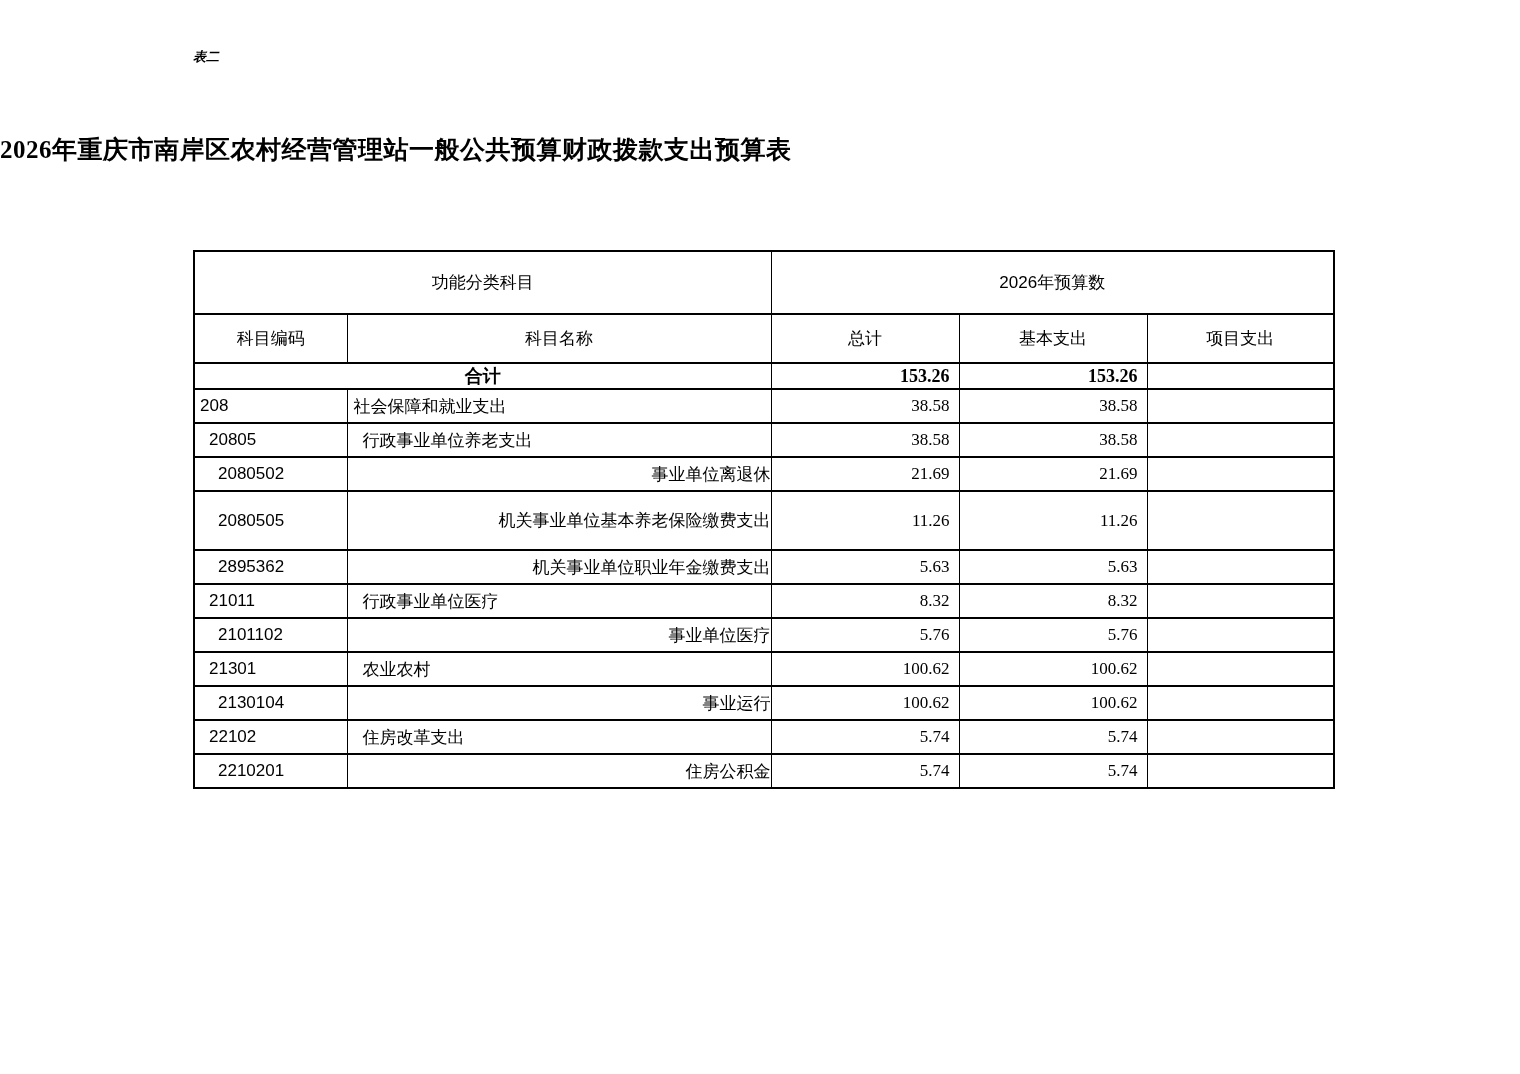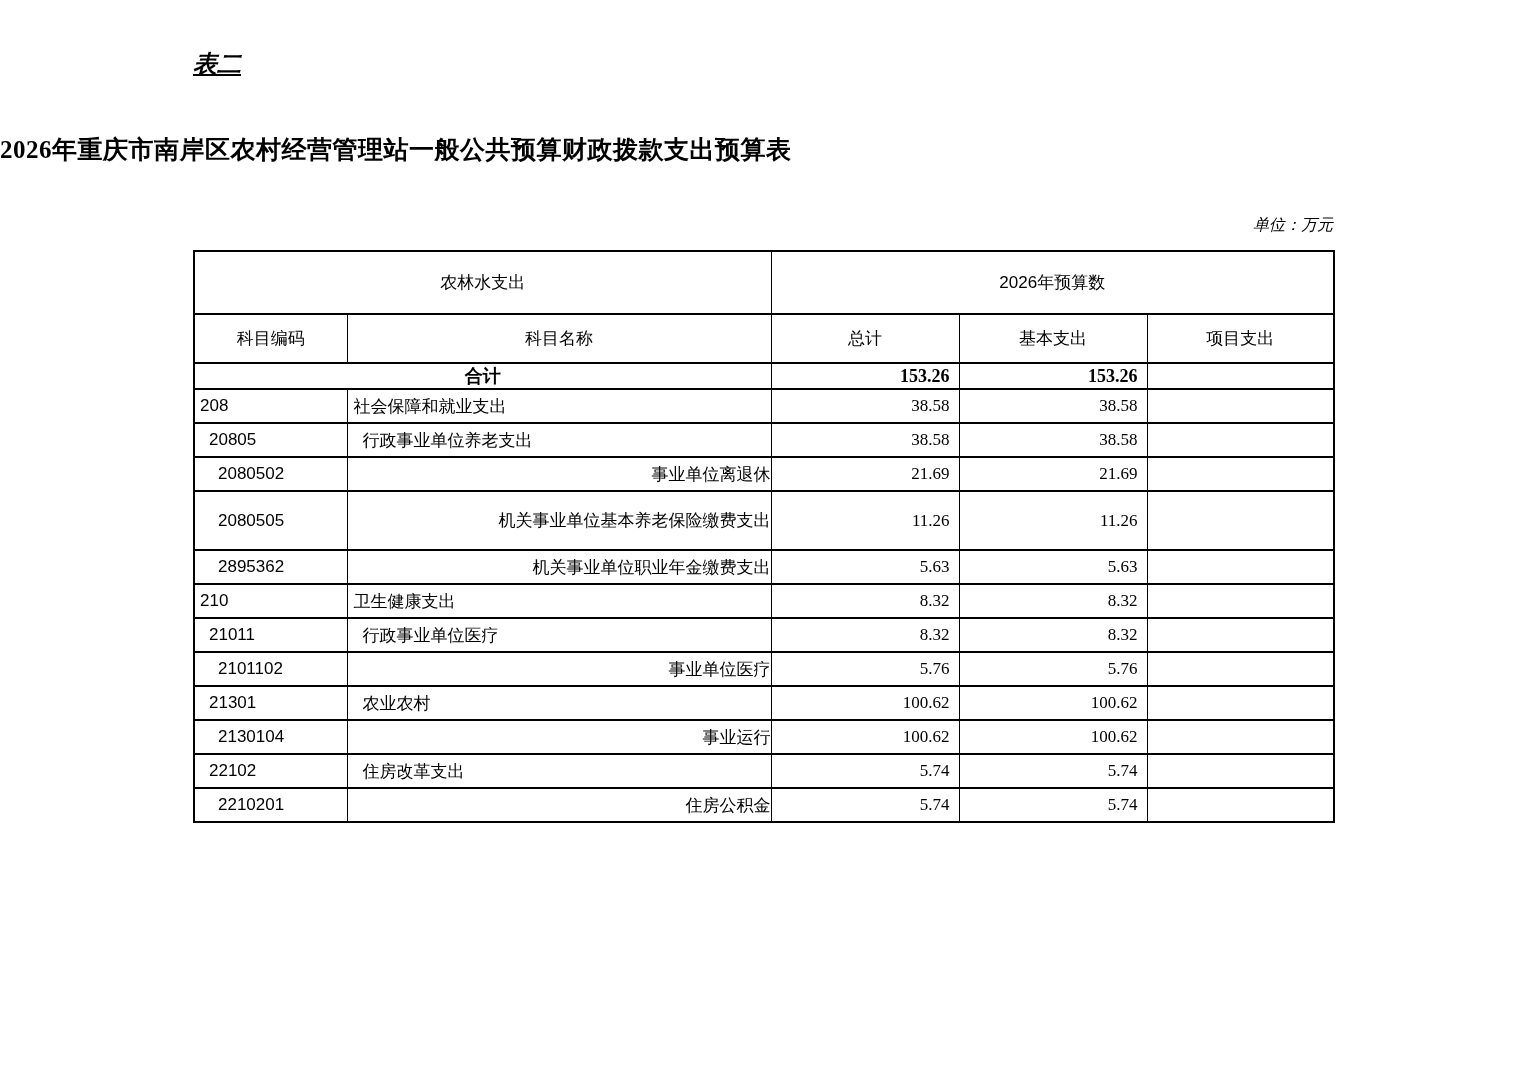--- a/index.html
+++ b/index.html
@@ -11,25 +11,24 @@
     background: #ffffff;
     font-family: "Liberation Serif", serif;
     color: #000;
     overflow: hidden;
     margin: 0 auto;
   }
   .sheet-label {
     position: absolute;
     left: 193px;
     top: 48px;
-    font-size: 24px;
+    font-size: 13px;
     font-weight: bold;
     font-style: italic;
     font-family: "Liberation Serif", serif;
-    text-decoration: underline;
   }
   .doc-title {
     position: absolute;
     left: 0;
     top: 133px;
     width: 100%;
     font-size: 25px;
     font-weight: bold;
     font-family: "Liberation Serif", serif;
     letter-spacing: 0.5px;
@@ -115,33 +114,32 @@
 </style>
 </head>
 <body>
 
 <div class="page">
 
   <div class="sheet-label">表二</div>
 
   <div class="doc-title">2026年重庆市南岸区农村经营管理站一般公共预算财政拨款支出预算表</div>
 
-  <div class="unit-note">单位：万元</div>
 
   <table class="budget">
     <colgroup>
       <col style="width:153px">
       <col style="width:424px">
       <col style="width:188px">
       <col style="width:188px">
       <col style="width:187px">
     </colgroup>
     <thead>
       <tr class="hdr-group">
-        <th class="hdr-cell" colspan="2">农林水支出</th>
+        <th class="hdr-cell" colspan="2">功能分类科目</th>
         <th class="hdr-cell" colspan="3">2026年预算数</th>
       </tr>
       <tr class="hdr-cols">
         <th class="hdr-cell">科目编码</th>
         <th class="hdr-cell">科目名称</th>
         <th class="hdr-cell">总计</th>
         <th class="hdr-cell">基本支出</th>
         <th class="hdr-cell">项目支出</th>
       </tr>
     </thead>
@@ -180,27 +178,20 @@
       <td class="cell-num">11.26</td>
       <td class="cell-num cell-project"></td>
     </tr>
         <tr class="data-row lvl3">
       <td class="cell-code">2895362</td>
       <td class="cell-name">机关事业单位职业年金缴费支出</td>
       <td class="cell-num">5.63</td>
       <td class="cell-num">5.63</td>
       <td class="cell-num cell-project"></td>
     </tr>
-        <tr class="data-row lvl1">
-      <td class="cell-code">210</td>
-      <td class="cell-name">卫生健康支出</td>
-      <td class="cell-num">8.32</td>
-      <td class="cell-num">8.32</td>
-      <td class="cell-num cell-project"></td>
-    </tr>
         <tr class="data-row lvl2">
       <td class="cell-code">21011</td>
       <td class="cell-name">行政事业单位医疗</td>
       <td class="cell-num">8.32</td>
       <td class="cell-num">8.32</td>
       <td class="cell-num cell-project"></td>
     </tr>
         <tr class="data-row lvl3">
       <td class="cell-code">2101102</td>
       <td class="cell-name">事业单位医疗</td>

